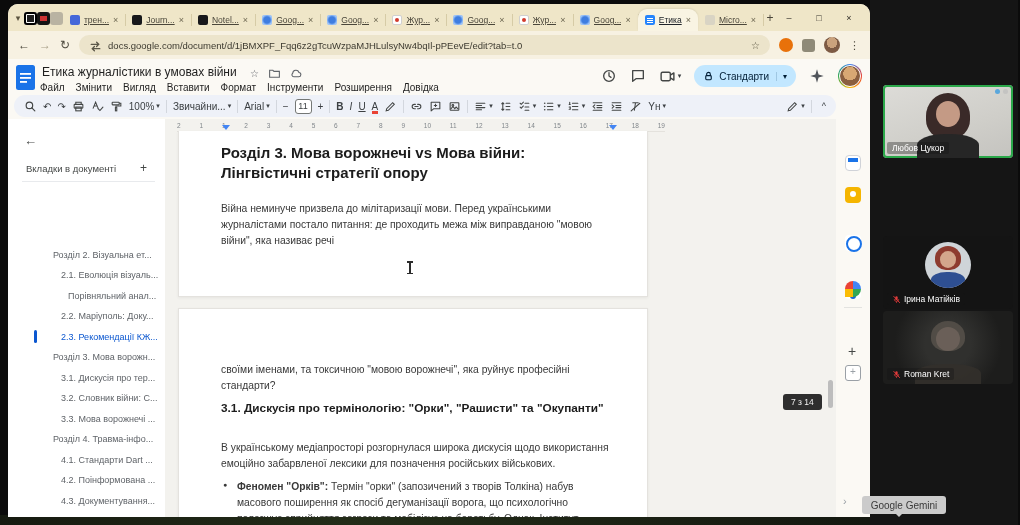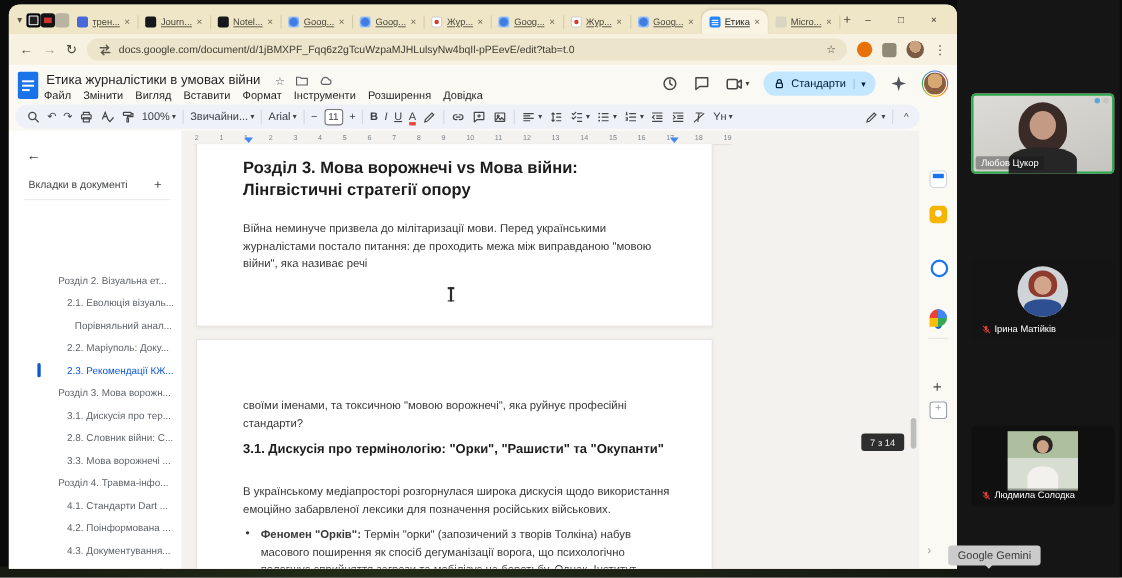--- a/index.html
+++ b/index.html
@@ -423,21 +423,21 @@
         <div class="tp-add">+</div>
         <div class="tp-divider"></div>
         <div class="tp-item" style="top:131px;left:45px">Розділ 2. Візуальна ет...</div>
         <div class="tp-item" style="top:151px;left:53px">2.1. Еволюція візуаль...</div>
         <div class="tp-item" style="top:172px;left:60px">Порівняльний анал...</div>
         <div class="tp-item" style="top:192px;left:53px">2.2. Маріуполь: Доку...</div>
         <div class="tp-bar" style="top:211px;left:26px"></div>
         <div class="tp-item active" style="top:213px;left:53px">2.3. Рекомендації КЖ...</div>
         <div class="tp-item" style="top:233px;left:45px">Розділ 3. Мова ворожн...</div>
         <div class="tp-item" style="top:254px;left:53px">3.1. Дискусія про тер...</div>
-        <div class="tp-item" style="top:274px;left:53px">2.8. Словник війни: С...</div>
+        <div class="tp-item" style="top:274px;left:53px">3.2. Словник війни: С...</div>
         <div class="tp-item" style="top:295px;left:53px">3.3. Мова ворожнечі ...</div>
         <div class="tp-item" style="top:315px;left:45px">Розділ 4. Травма-інфо...</div>
         <div class="tp-item" style="top:336px;left:53px">4.1. Стандарти Dart ...</div>
         <div class="tp-item" style="top:356px;left:53px">4.2. Поінформована ...</div>
         <div class="tp-item" style="top:377px;left:53px">4.3. Документування...</div>
         <div class="tp-item" style="top:397px;left:53px">4.4. Безпека та психі...</div>
 
       </div>
 
       <div class="canvas">
@@ -526,31 +526,29 @@
     <div class="vname">
       <span class="mic-ic"><svg viewBox="0 0 24 24">
             <rect x="9" y="3" width="6" height="11" rx="3" fill="#e03b3b"></rect>
             <path d="M6 11a6 6 0 0 0 12 0M12 17v4" stroke="#e03b3b" stroke-width="2" fill="none"></path>
             <path d="M4 3l17 18" stroke="#e03b3b" stroke-width="2.5"></path>
           </svg></span>
       <span>Ірина Матійків</span>
     </div>
   </div>
 
-
-  <div class="vtile t5" style="top:387px">
-    <div class="photo">
-      <div class="p-hair" style="width:18px;height:16px;top:4px;background:#2c2420;"></div>
-      <div class="p-head" style="width:11px;height:12px;top:8px;background:#caa286;"></div>
-      <div class="p-body" style="width:28px;height:22px;background:#f2f1ee;"></div>
-    </div>
+  <div class="vtile t4" style="top:311px">
+    <div class="p-hair" style="width:34px;height:30px;top:10px;background:#57514a;opacity:.85;"></div>
+    <div class="p-head" style="width:24px;height:24px;top:16px;background:#6d625a;opacity:.9;"></div>
+    <div class="p-body" style="width:66px;height:20px;background:#33302b;opacity:.9;"></div>
     <div class="vname">
       <span class="mic-ic"><svg viewBox="0 0 24 24">
             <rect x="9" y="3" width="6" height="11" rx="3" fill="#e03b3b"></rect>
             <path d="M6 11a6 6 0 0 0 12 0M12 17v4" stroke="#e03b3b" stroke-width="2" fill="none"></path>
             <path d="M4 3l17 18" stroke="#e03b3b" stroke-width="2.5"></path>
           </svg></span>
-      <span>Людмила Солодка</span>
+      <span>Roman Kret</span>
     </div>
   </div>
+
 </div>
 
 <div class="gemini-tip">Google Gemini</div>
 
 </body></html>

